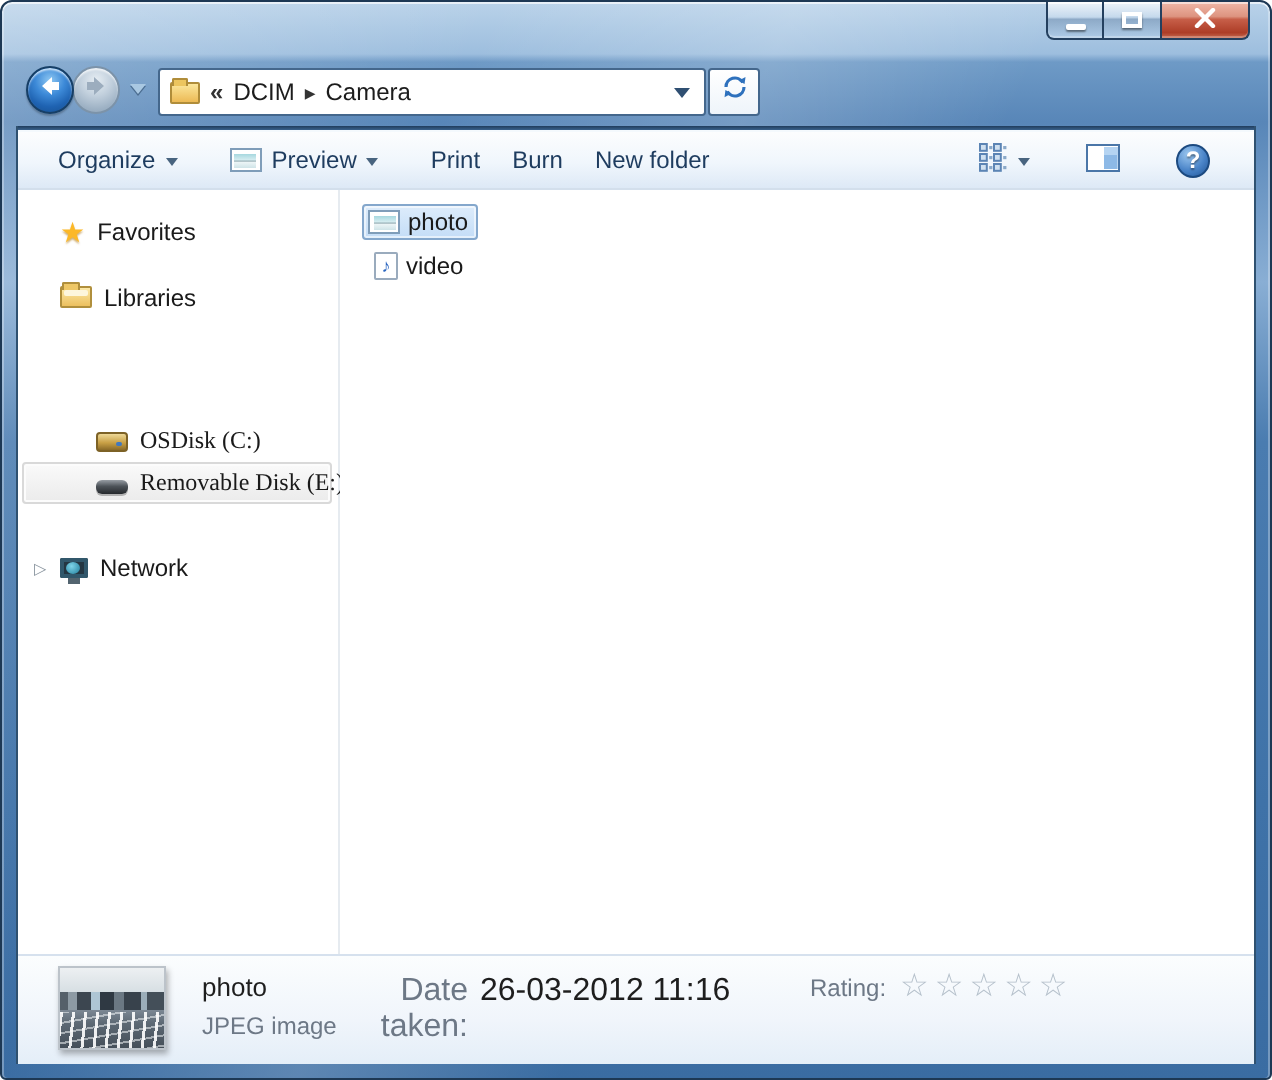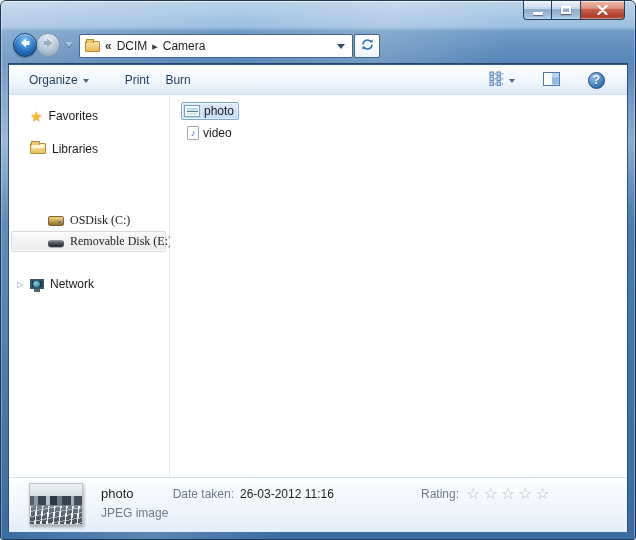--- a/index.html
+++ b/index.html
@@ -161,24 +161,24 @@
     background:linear-gradient(180deg,#7c8894 0%, #5d6974 35%, #454f59 100%); }
   .t-boats { position:absolute; left:0; right:0; bottom:0; height:46%;
     background:
       repeating-linear-gradient(96deg, rgba(255,255,255,.9) 0 1.5px, rgba(255,255,255,0) 1.5px 6px),
       repeating-linear-gradient(170deg, rgba(240,244,246,.55) 0 1px, rgba(0,0,0,0) 1px 5px); }
 
   .d-name { position:absolute; left:92px; top:8px; font-size:13px; color:#1e1e1e; }
   .d-type { position:absolute; left:92px; top:28px; font-size:12px; color:#6d7886; }
   .d-row1 { position:absolute; left:150px; top:9px; }
   .d-row2 { position:absolute; left:150px; top:29px; }
-  .d-row1, .d-row2 { display:flex; font-size:12px; }
+  .d-row1, .d-row2 { display:flex; font-size:16px; }
   .d-label { width:75px; text-align:right; color:#6d7886; }
   .d-value { margin-left:6px; color:#1e1e1e; }
-  .d-rating { position:absolute; left:412px; top:8px; display:flex; align-items:center; font-size:12px; }
+  .d-rating { position:absolute; left:396px; top:8px; display:flex; align-items:center; font-size:12px; }
   .d-rating .d-label { width:auto; }
   .stars { margin-left:7px; font-size:16px; letter-spacing:3px; color:#b5c0cb; line-height:16px; }
 </style>
 </head>
 <body>
 
 <div class="window">
 
   <div class="titlebar">
     <div class="caption-buttons">
@@ -241,26 +241,36 @@
   <div class="client">
     <div class="sep-dark"></div>
     <div class="sep-light"></div>
 
     <div class="toolbar">
       <div class="tb-btn">
         <span>Organize</span>
         <span class="dd-arrow"></span>
       </div>
       <div class="tb-gap"></div>
+      <div class="tb-btn">
+        <span class="ic ic-photo">
+            <i></i>
+          </span>
+        <span>Preview</span>
+        <span class="dd-arrow"></span>
+      </div>
       <div class="tb-gap"></div>
       <div class="tb-btn">
         <span>Print</span>
       </div>
       <div class="tb-btn">
         <span>Burn</span>
+      </div>
+      <div class="tb-btn">
+        <span>New folder</span>
       </div>
 
       <div class="tb-right">
         <div class="tb-btn">
           <span>
             <svg width="16" height="15" viewBox="0 0 16 15">
               <g stroke="#5b84b4" fill="#cfe0f0" stroke-width="1">
                 <rect x="2" y="1" width="3.4" height="3.4"></rect>
                   <rect x="9" y="1" width="3.4" height="3.4"></rect>
                 <rect x="2" y="6" width="3.4" height="3.4"></rect>

